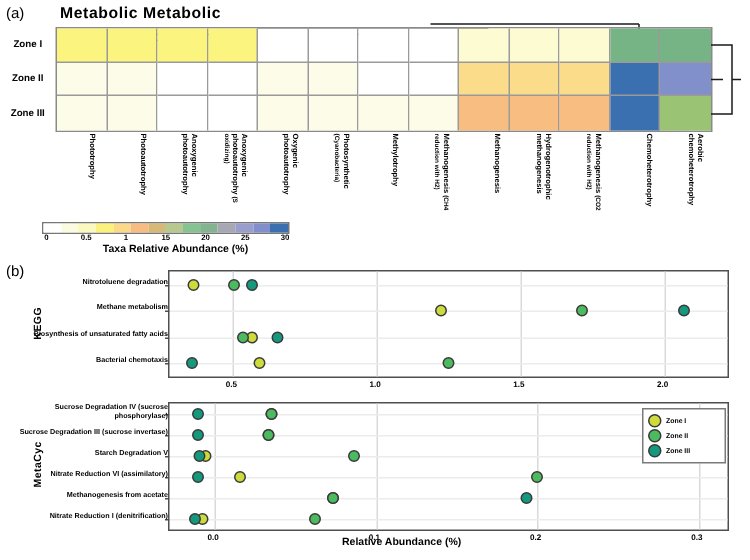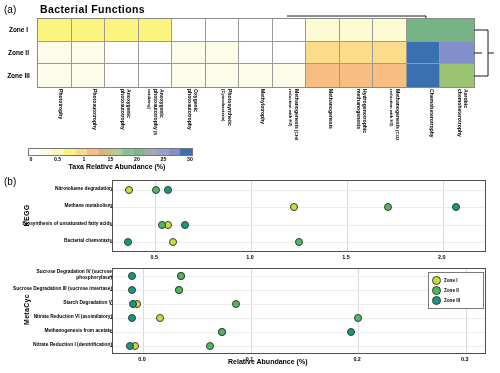--- a/index.html
+++ b/index.html
@@ -75,21 +75,21 @@
   .leg-txt{font-size:4.6px;font-weight:bold;}
 </style>
 </head>
 <body>
 
 <div class="fig">
 
   <div id="panel-a">
 
     <div id="label-a">(a)</div>
-    <div id="title-a">Bacterial Functions</div>
+    <div id="title-a">Metabolic Metabolic</div>
 
     <div id="dendro">
       <svg width="440" height="18" viewBox="0 0 440 18">
         <g fill="none" stroke="#1a1a1a" stroke-width="1">
 
           <path d="M17,17 L17,13 L84,13 L84,17"></path>
           <path d="M50,13 L50,9 L220,9 L220,17"></path>
           <path d="M118,17 L118,14 L186,14 L186,17"></path>
           <path d="M152,14 L152,11 L152,11"></path>
 

